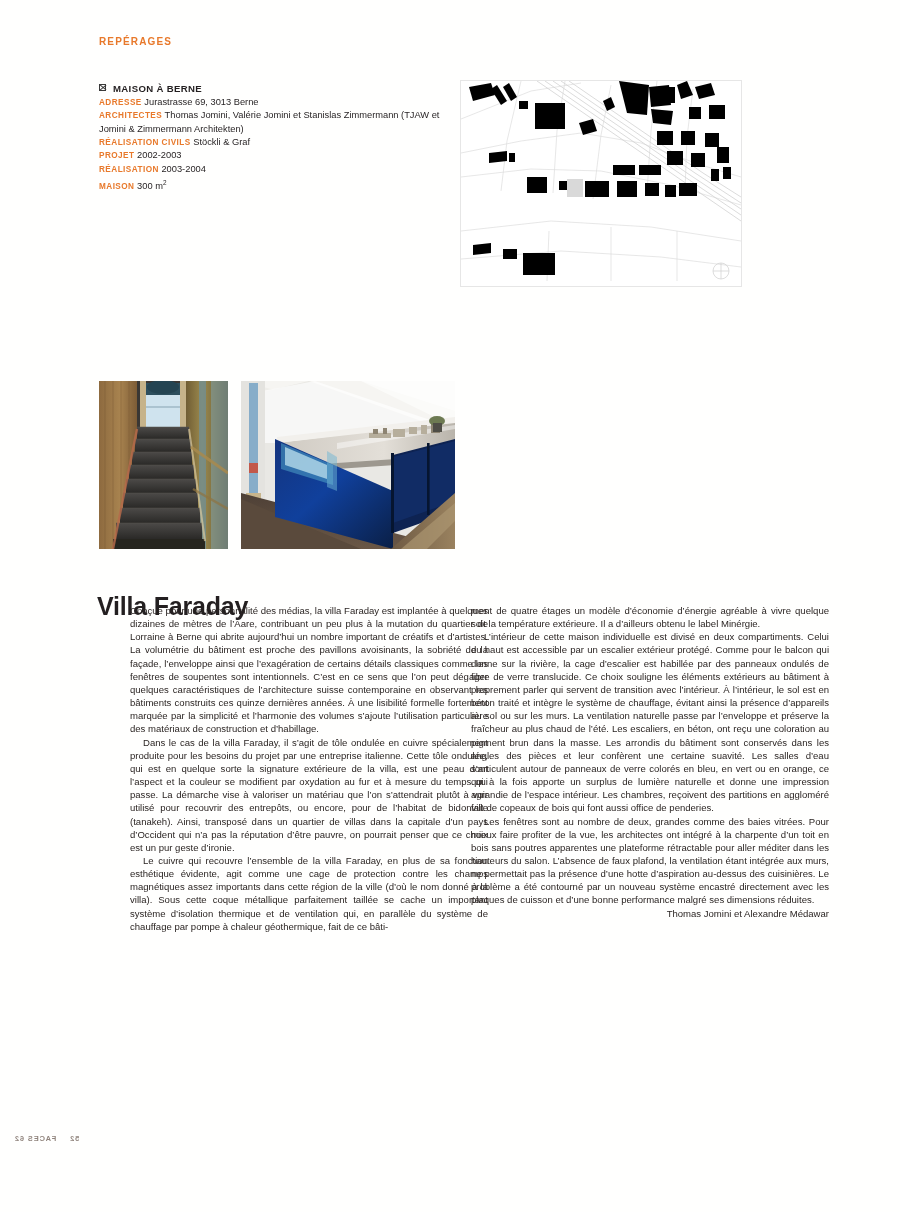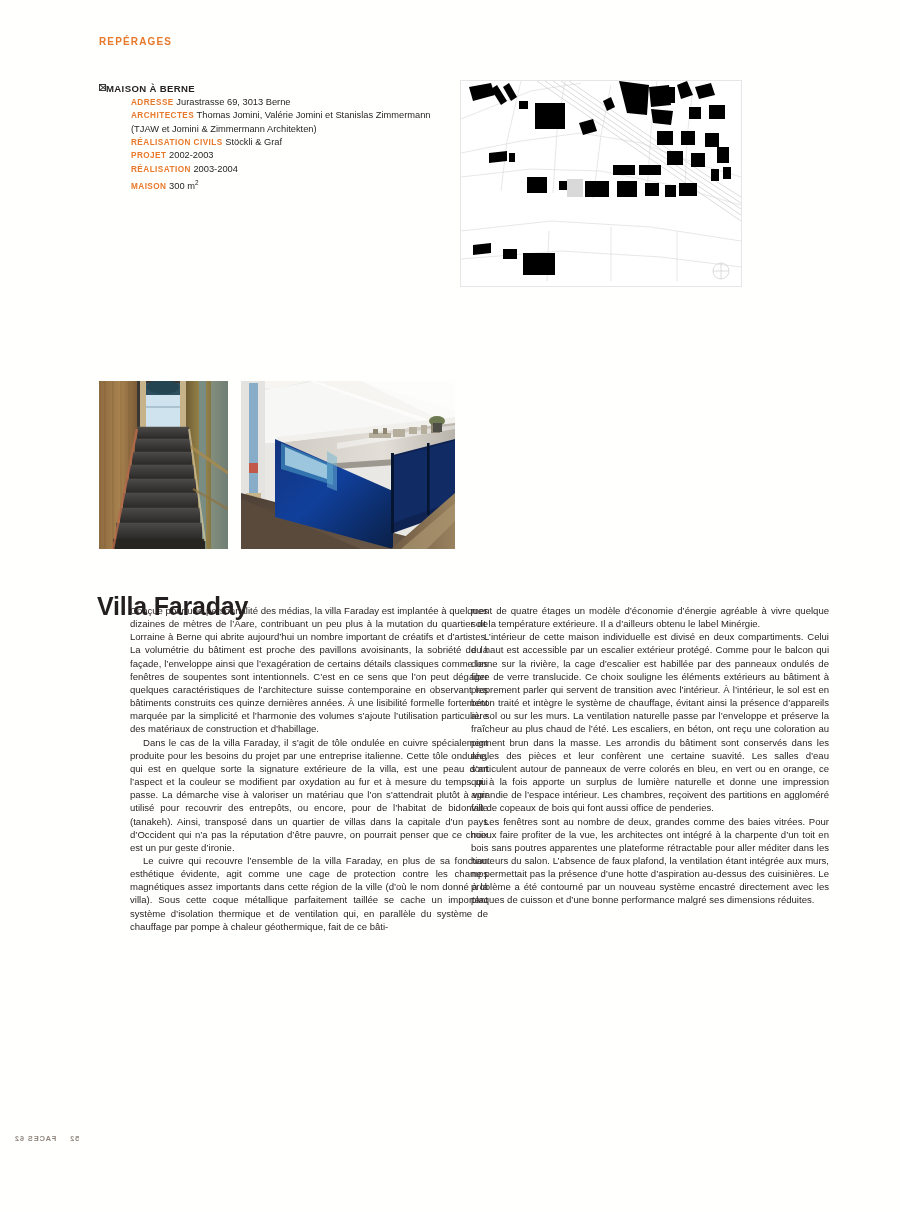--- a/index.html
+++ b/index.html
@@ -40,20 +40,21 @@
     left: 99px;
     top: 82px;
     width: 360px;
     font-size: 9.3px;
     line-height: 13.35px;
     color: #231f20;
   }
   .fact-title-row {
     display: flex;
     align-items: flex-start;
+    gap: 7px;
     margin-bottom: 0.5px;
   }
   .sq-icon {
     width: 7px;
     height: 7px;
     margin-top: 2px;
     flex: 0 0 auto;
     position: relative;
     border: 1px solid #3a3a3a;
     box-sizing: border-box;
@@ -69,21 +70,21 @@
     background: #3a3a3a;
   }
   .sq-icon::before { transform: rotate(40deg); transform-origin: center; }
   .sq-icon::after  { transform: rotate(-40deg); transform-origin: center; }
   .fact-title {
     font-size: 9.6px;
     font-weight: bold;
     letter-spacing: 0.35px;
   }
   .fact-lines {
-    margin-left: 32px;
+    margin-left: 0;
   }
   .fact-line { display: block; }
   .lbl {
     color: #e8792b;
     font-weight: bold;
     font-size: 8.2px;
     letter-spacing: 0.45px;
   }
   .val { color: #231f20; }
   .val sup { font-size: 6.4px; vertical-align: super; }
@@ -415,20 +416,21 @@
   <div class="col col-left">
     <p>Conçue pour une personnalité des médias, la villa Faraday est implantée à quelques dizaines de mètres de l’Aare, contribuant un peu plus à la mutation du quartier de Lorraine à Berne qui abrite aujourd’hui un nombre important de créatifs et d’artistes. La volumétrie du bâtiment est proche des pavillons avoisinants, la sobriété de la façade, l’enveloppe ainsi que l’exagération de certains détails classiques comme les fenêtres de soupentes sont intentionnels. C’est en ce sens que l’on peut dégager quelques caractéristiques de l’architecture suisse contemporaine en observant les bâtiments construits ces quinze dernières années. À une lisibilité formelle fortement marquée par la simplicité et l’harmonie des volumes s’ajoute l’utilisation particulière des matériaux de construction et d’habillage.</p>
     <p class="indent">Dans le cas de la villa Faraday, il s’agit de tôle ondulée en cuivre spécialement produite pour les besoins du projet par une entreprise italienne. Cette tôle ondulée, qui est en quelque sorte la signature extérieure de la villa, est une peau dont l’aspect et la couleur se modifient par oxydation au fur et à mesure du temps qui passe. La démarche vise à valoriser un matériau que l’on s’attendrait plutôt à voir utilisé pour recouvrir des entrepôts, ou encore, pour de l’habitat de bidonville (tanakeh). Ainsi, transposé dans un quartier de villas dans la capitale d’un pays d’Occident qui n’a pas la réputation d’être pauvre, on pourrait penser que ce choix est un pur geste d’ironie.</p>
     <p class="indent">Le cuivre qui recouvre l’ensemble de la villa Faraday, en plus de sa fonction esthétique évidente, agit comme une cage de protection contre les champs magnétiques assez importants dans cette région de la ville (d’où le nom donné à la villa). Sous cette coque métallique parfaitement taillée se cache un important système d’isolation thermique et de ventilation qui, en parallèle du système de chauffage par pompe à chaleur géothermique, fait de ce bâti-</p>
   </div>
 
   <div class="col col-right">
     <p>ment de quatre étages un modèle d’économie d’énergie agréable à vivre quelque soit la température extérieure. Il a d’ailleurs obtenu le label Minérgie.</p>
     <p class="indent">L’intérieur de cette maison individuelle est divisé en deux compartiments. Celui du haut est accessible par un escalier extérieur protégé. Comme pour le balcon qui donne sur la rivière, la cage d’escalier est habillée par des panneaux ondulés de fibre de verre translucide. Ce choix souligne les éléments extérieurs au bâtiment à proprement parler qui servent de transition avec l’intérieur. À l’intérieur, le sol est en béton traité et intègre le système de chauffage, évitant ainsi la présence d’appareils au sol ou sur les murs. La ventilation naturelle passe par l’enveloppe et préserve la fraîcheur au plus chaud de l’été. Les escaliers, en béton, ont reçu une coloration au pigment brun dans la masse. Les arrondis du bâtiment sont conservés dans les angles des pièces et leur confèrent une certaine suavité. Les salles d’eau s’articulent autour de panneaux de verre colorés en bleu, en vert ou en orange, ce qui à la fois apporte un surplus de lumière naturelle et donne une impression agrandie de l’espace intérieur. Les chambres, reçoivent des partitions en aggloméré fait de copeaux de bois qui font aussi office de penderies.</p>
     <p class="indent">Les fenêtres sont au nombre de deux, grandes comme des baies vitrées. Pour mieux faire profiter de la vue, les architectes ont intégré à la charpente d’un toit en bois sans poutres apparentes une plateforme rétractable pour aller méditer dans les hauteurs du salon. L’absence de faux plafond, la ventilation étant intégrée aux murs, ne permettait pas la présence d’une hotte d’aspiration au-dessus des cuisinières. Le problème a été contourné par un nouveau système encastré directement avec les plaques de cuisson et d’une bonne performance malgré ses dimensions réduites.</p>
+    <p class="byline">Thomas Jomini et Alexandre Médawar</p>
   </div>
 
   <div class="footer">
     <div class="footer-inner">
       <span>52</span>
       <span>FACES 62</span>
     </div>
   </div>
 
 </div>

